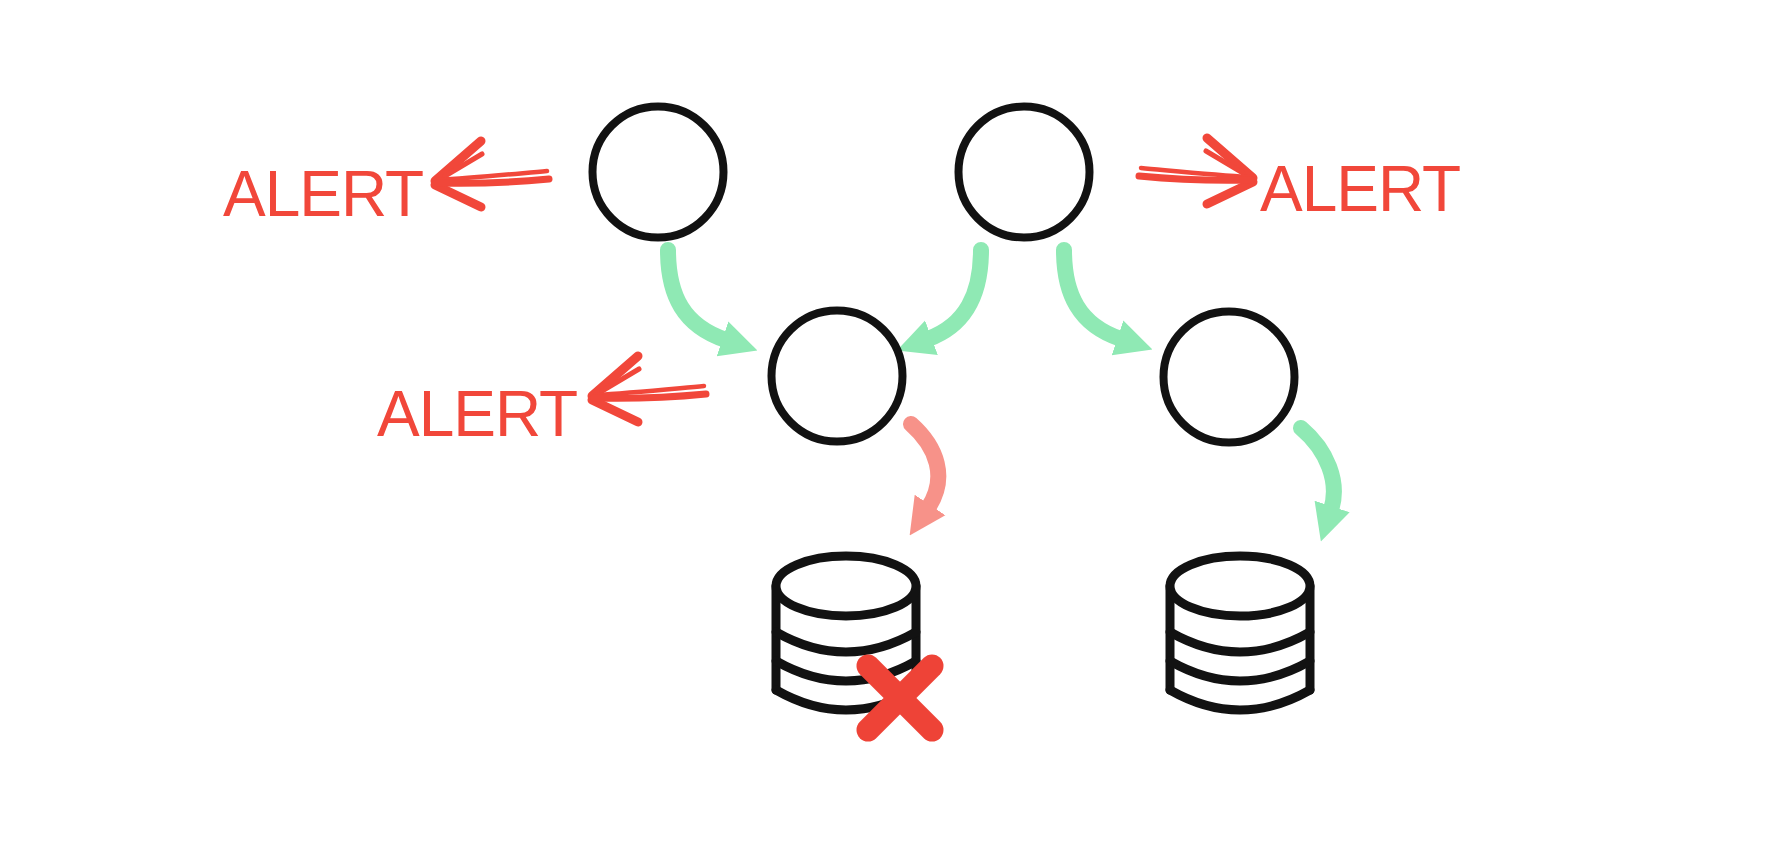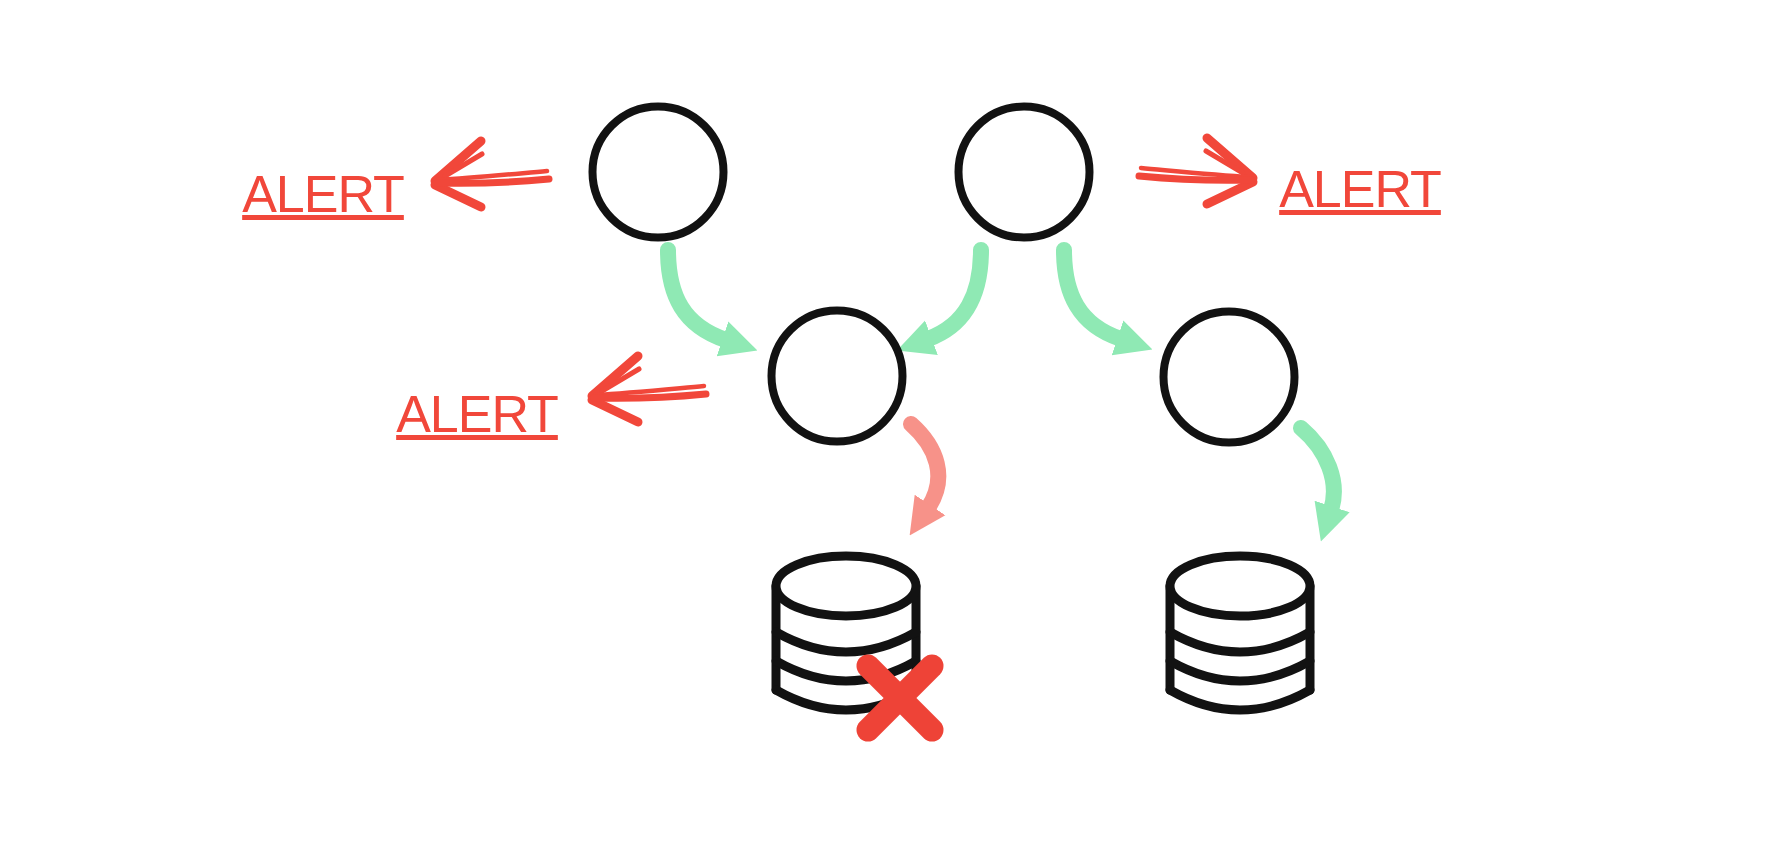--- a/index.html
+++ b/index.html
@@ -36,26 +36,25 @@
   .sk-extra{stroke-width:5;}
   .sk-shaft-thin{stroke-width:4.5;}
   .sk-shaft{stroke-width:7;}
   
   .xmark{fill:none;stroke:var(--x-red);stroke-width:23;stroke-linecap:round;}
   
   .alert-label{
     position:absolute;
     transform:translate(-50%,-50%);
     color:var(--alert-red);
-    font-size:52px;
+    font-size:64px;
     letter-spacing:-1px;
     font-weight:normal;
     white-space:nowrap;
     user-select:none;
-    text-decoration:underline;
   }
 </style>
 </head>
 <body>
 
 <div class="canvas">
 
   <svg class="scene" width="1783" height="859" viewBox="0 0 1783 859">
 
     <defs>

